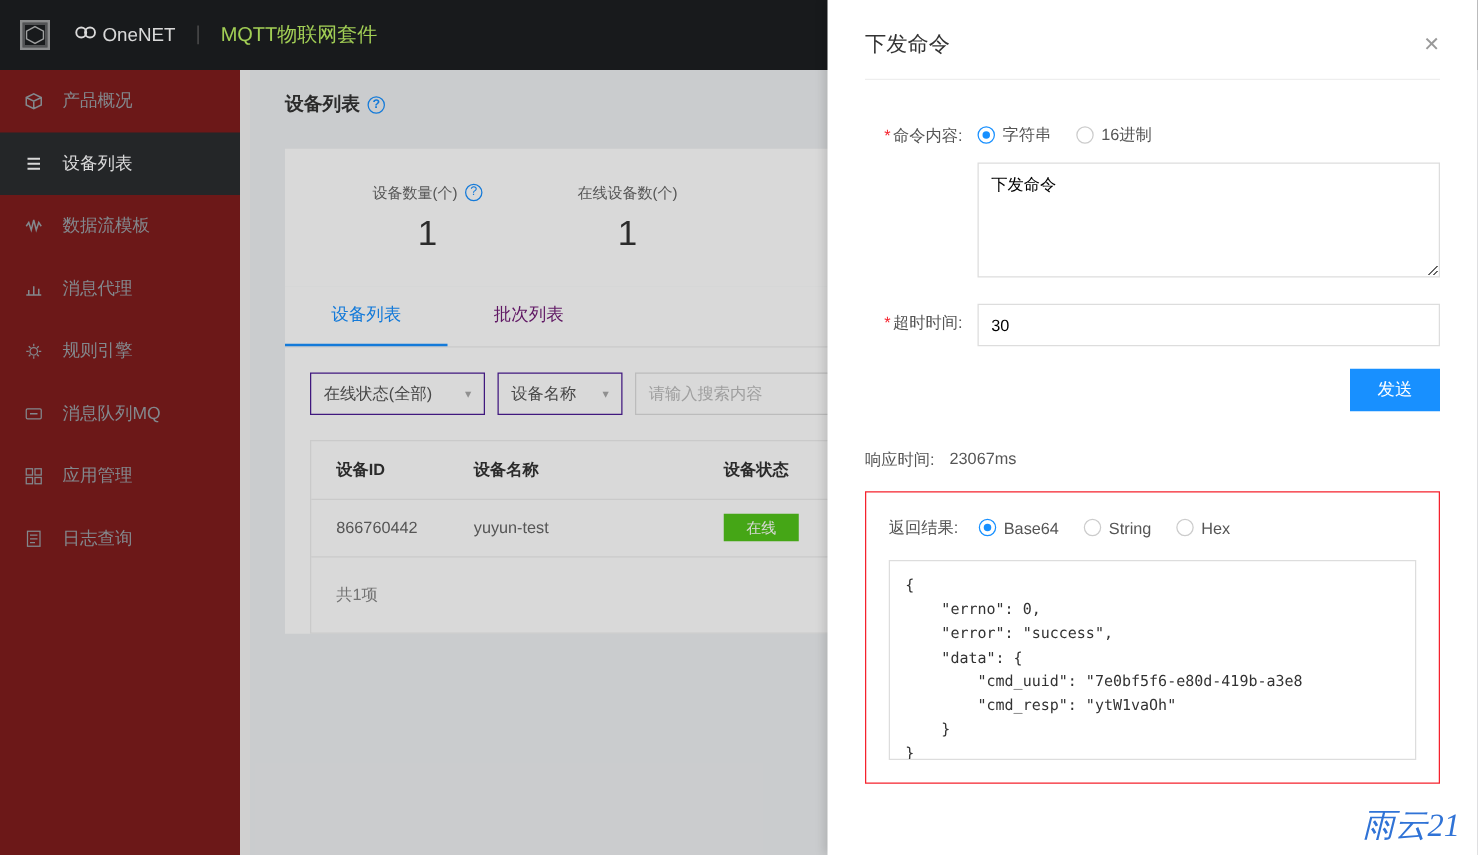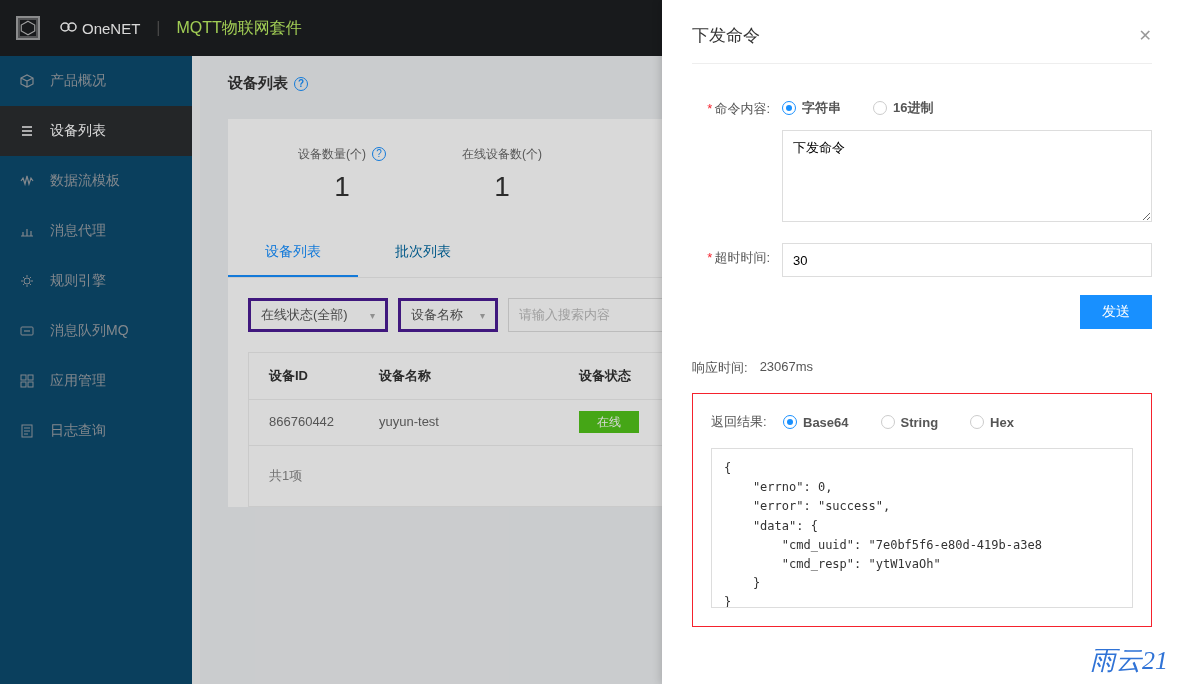--- a/index.html
+++ b/index.html
@@ -9,43 +9,43 @@
 .header { height: 56px; background: #1d1f21; display: flex; align-items: center; color: #fff; padding: 0 16px; }
 .header-logo { width: 24px; height: 24px; border: 2px solid rgba(255,255,255,0.6); transform: rotate(0deg); margin-right: 20px; display: flex; align-items: center; justify-content: center; position: relative; }
 .header-logo::before { content: ""; position: absolute; inset: 0; border: 2px solid rgba(255,255,255,0.3); transform: rotate(0deg); }
 .header-logo svg { width: 18px; height: 18px; }
 .brand { font-size: 15px; display: flex; align-items: center; }
 .brand .glyph { margin-right: 4px; }
 .divider { margin: 0 16px; color: #555; }
 .product { font-size: 16px; color: #bef264; }
 
 
-.sidebar { position: absolute; top: 56px; left: 0; bottom: 0; width: 192px; background: #0c4a6e; color: #9aa0a6; }
+.sidebar { position: absolute; top: 56px; left: 0; bottom: 0; width: 192px; background: #7f1d1d; color: #9aa0a6; }
 .sidebar-item { height: 50px; display: flex; align-items: center; padding: 0 18px; font-size: 14px; cursor: pointer; }
 .sidebar-item.active { background: #2b2d30; color: #fff; }
 .sidebar-item .icon { width: 18px; height: 18px; margin-right: 14px; display: inline-flex; align-items: center; justify-content: center; }
 .sidebar-item .icon svg { width: 16px; height: 16px; stroke: currentColor; fill: none; }
 
 
 .main { position: absolute; top: 56px; left: 200px; right: 0; bottom: 0; background: #eef0f2; }
 .page-title { padding: 18px 28px 10px; font-size: 15px; font-weight: 600; color: #333; display: flex; align-items: center; }
 .help-ic { display: inline-block; width: 14px; height: 14px; border: 1px solid #1890ff; color: #1890ff; border-radius: 50%; font-size: 10px; line-height: 12px; text-align: center; margin-left: 6px; }
 
 .stats-card { margin: 16px 28px 0; background: #fff; height: 110px; display: flex; align-items: center; padding: 0 34px; }
 .stat { width: 160px; text-align: center; }
 .stat-label { font-size: 12px; color: #666; margin-bottom: 8px; display: flex; align-items: center; justify-content: center; }
 .stat-value { font-size: 28px; color: #333; font-weight: 300; }
 
 .list-card { margin: 0 28px 20px; background: #fff; }
 .tabs { display: flex; border-bottom: 1px solid #eee; }
-.tab { padding: 14px 0; width: 130px; text-align: center; font-size: 14px; color: #0369a1; cursor: pointer; border-bottom: 2px solid transparent; }
+.tab { padding: 14px 0; width: 130px; text-align: center; font-size: 14px; color: #701a75; cursor: pointer; border-bottom: 2px solid transparent; }
 .tab.active { color: #1890ff; border-bottom-color: #1890ff; }
 
 .filters { padding: 20px; display: flex; gap: 10px; }
-.select { border: 3px solid #4c1d95; height: 34px; display: flex; align-items: center; padding: 0 10px; font-size: 13px; color: #555; background: #fff; min-width: 140px; justify-content: space-between; }
+.select { border: 1px solid #4c1d95; height: 34px; display: flex; align-items: center; padding: 0 10px; font-size: 13px; color: #555; background: #fff; min-width: 140px; justify-content: space-between; }
 .select .arr { color: #aaa; font-size: 10px; }
 .search { border: 1px solid #ddd; height: 34px; padding: 0 10px; font-size: 13px; color: #bbb; min-width: 180px; display: flex; align-items: center; }
 
 .table { border: 1px solid #eee; margin: 0 20px 16px; }
 .thead, .trow { display: flex; padding: 14px 20px; font-size: 13px; }
 .thead { color: #333; font-weight: 600; }
 .trow { border-top: 1px solid #eee; color: #666; }
 .col-id { width: 110px; }
 .col-name { width: 200px; }
 .col-status { width: 120px; }
@@ -64,21 +64,21 @@
 .drawer-header { padding: 24px 30px 16px; display: flex; align-items: center; }
 .drawer-title { font-size: 17px; color: #333; }
 .close { margin-left: auto; cursor: pointer; color: #999; font-size: 16px; }
 .drawer hr { border: none; border-top: 1px solid #eee; margin: 0 30px; }
 
 .drawer-body { padding: 30px 30px 10px; font-size: 13px; color: #555; }
 .form-row { display: flex; margin-bottom: 18px; }
 .label { width: 90px; text-align: right; padding-right: 12px; padding-top: 6px; }
 .req { color: #f5222d; margin-right: 2px; }
 .control { flex: 1; }
-.radio-row { display: flex; gap: 32px; align-items: center; height: 28px; font-weight: bold; }
+.radio-row { display: flex; gap: 20px; align-items: center; height: 28px; }
 .radio { display: flex; align-items: center; gap: 6px; cursor: pointer; }
 .radio .circ { width: 14px; height: 14px; border: 1px solid #ccc; border-radius: 50%; display: inline-flex; align-items: center; justify-content: center; }
 .radio.checked .circ { border-color: #1890ff; }
 .radio.checked .circ::after { content: ""; width: 6px; height: 6px; background: #1890ff; border-radius: 50%; }
 .textarea { width: 100%; border: 1px solid #ddd; height: 92px; padding: 8px 10px; font-size: 13px; resize: both; font-family: inherit; margin-top: 8px; }
 .input { width: 100%; border: 1px solid #ddd; height: 34px; padding: 0 10px; font-size: 13px; }
 .btn-row { display: flex; justify-content: flex-end; margin-top: 8px; }
 .btn-primary { background: #1890ff; color: #fff; border: none; padding: 8px 22px; font-size: 14px; cursor: pointer; }
 
 .resp-row { display: flex; margin: 30px 0 16px; text-align: right; }

